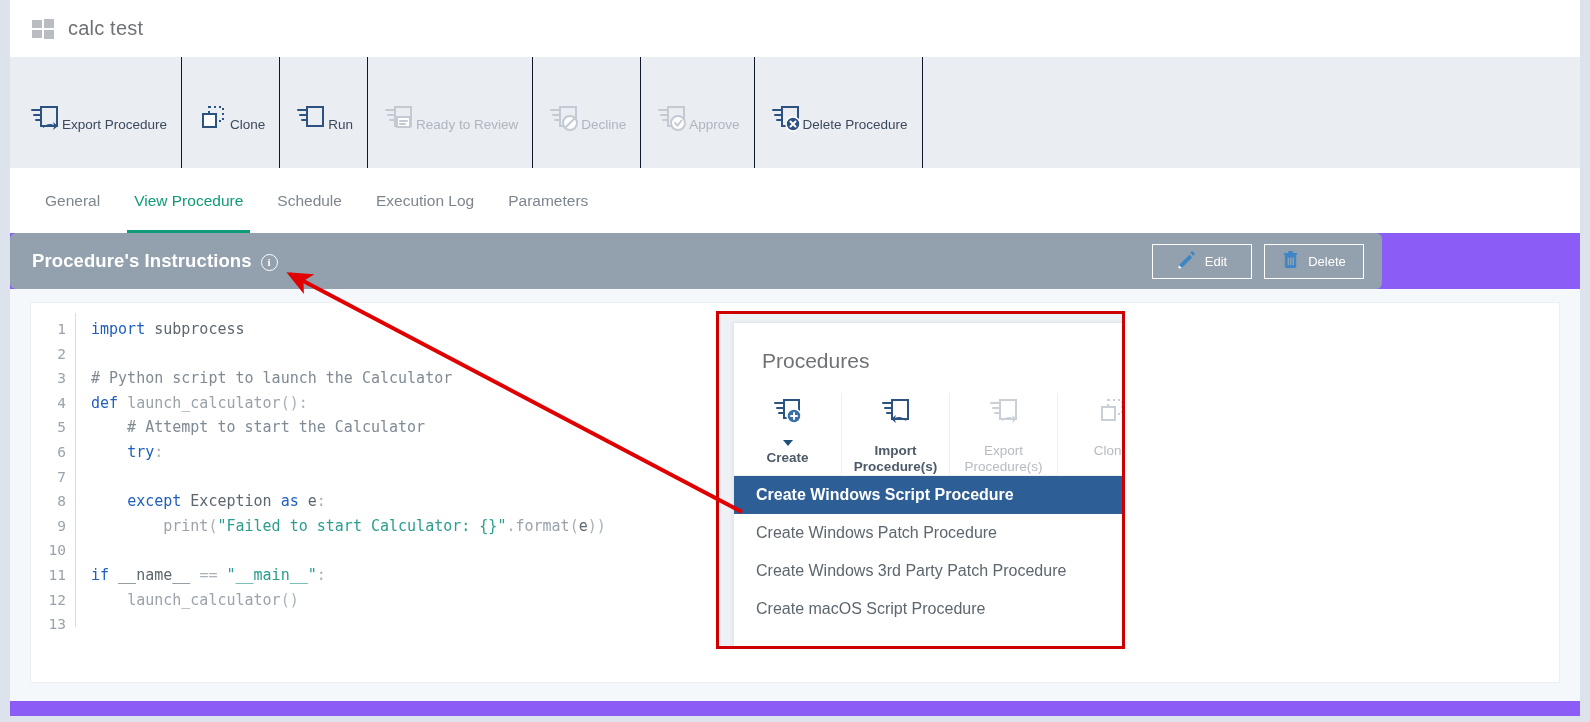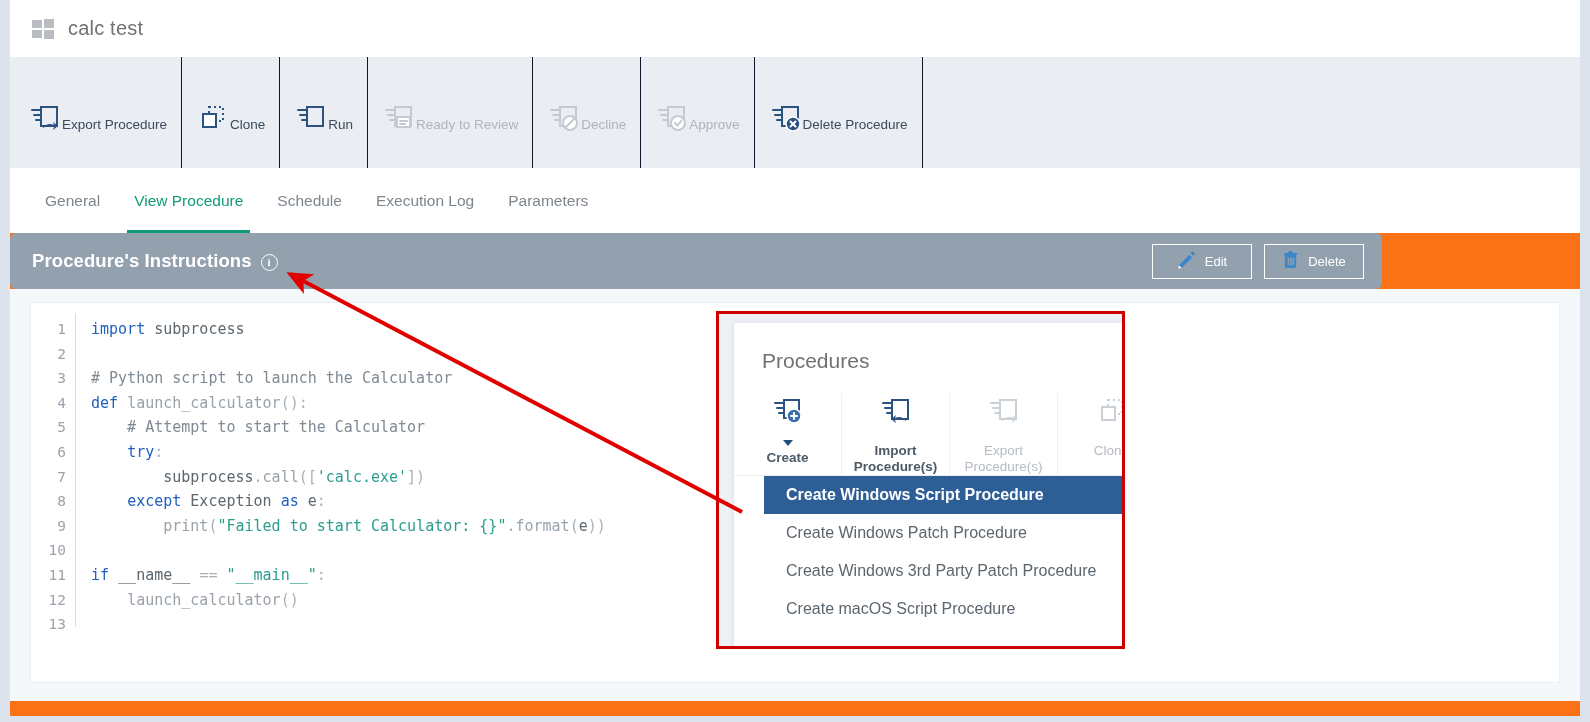--- a/index.html
+++ b/index.html
@@ -14,21 +14,21 @@
     position: relative;
     width: 1590px; height: 722px;
     background: #dde3ec;
   }
 
   
   .page-frame {
     position: absolute;
     left: 10px; top: 0px;
     width: 1570px; height: 716px;
-    background: #f97316;
+    background: #8b5cf6;
     overflow: hidden;
   }
 
   
   .title-row {
     position: absolute;
     left: 0; top: 0; width: 1570px; height: 57px;
     background: #ffffff;
     display: flex; align-items: center;
     padding-left: 22px;
@@ -230,21 +230,20 @@
     border-top: 1px solid #edf0f3;
     background: #ffffff;
     width: 395px;
   }
   .menu-item {
     height: 38px;
     display: flex; align-items: center;
     padding-left: 22px;
     font-size: 16px; color: #5c666f;
     cursor: pointer;
-    margin-left: 30px;
   }
   .menu-item.selected {
     background: #2d5e96; color: #ffffff; font-weight: bold;
   }
 
   
   .arrow-svg {
     position: absolute;
     left: 0; top: 0; width: 1590px; height: 722px;
     pointer-events: none;
@@ -457,21 +456,20 @@
             <div class="cline">
               <span class="lnum">5</span>
               <span class="ctext"><span class="cmt">    # Attempt to start the Calculator</span></span>
             </div>
             <div class="cline">
               <span class="lnum">6</span>
               <span class="ctext"><span class="pln">    </span><span class="kw">try</span><span class="pun">:</span></span>
             </div>
             <div class="cline">
               <span class="lnum">7</span>
-              <span class="ctext"><span class="pln">        </span><span class="id">subprocess</span><span class="pun">.</span><span class="fn">call</span><span class="pun">([</span><span class="str">'calc.exe'</span><span class="pun">])</span></span>
             </div>
             <div class="cline">
               <span class="lnum">8</span>
               <span class="ctext"><span class="pln">    </span><span class="kw">except</span><span class="pln"> </span><span class="id">Exception</span><span class="pln"> </span><span class="kw">as</span><span class="id"> e</span><span class="pun">:</span></span>
             </div>
             <div class="cline">
               <span class="lnum">9</span>
               <span class="ctext"><span class="pln">        </span><span class="fn">print</span><span class="pun">(</span><span class="str">"Failed to start Calculator: {}"</span><span class="pun">.</span><span class="fn">format</span><span class="pun">(</span><span class="id">e</span><span class="pun">))</span></span>
             </div>
             <div class="cline">

